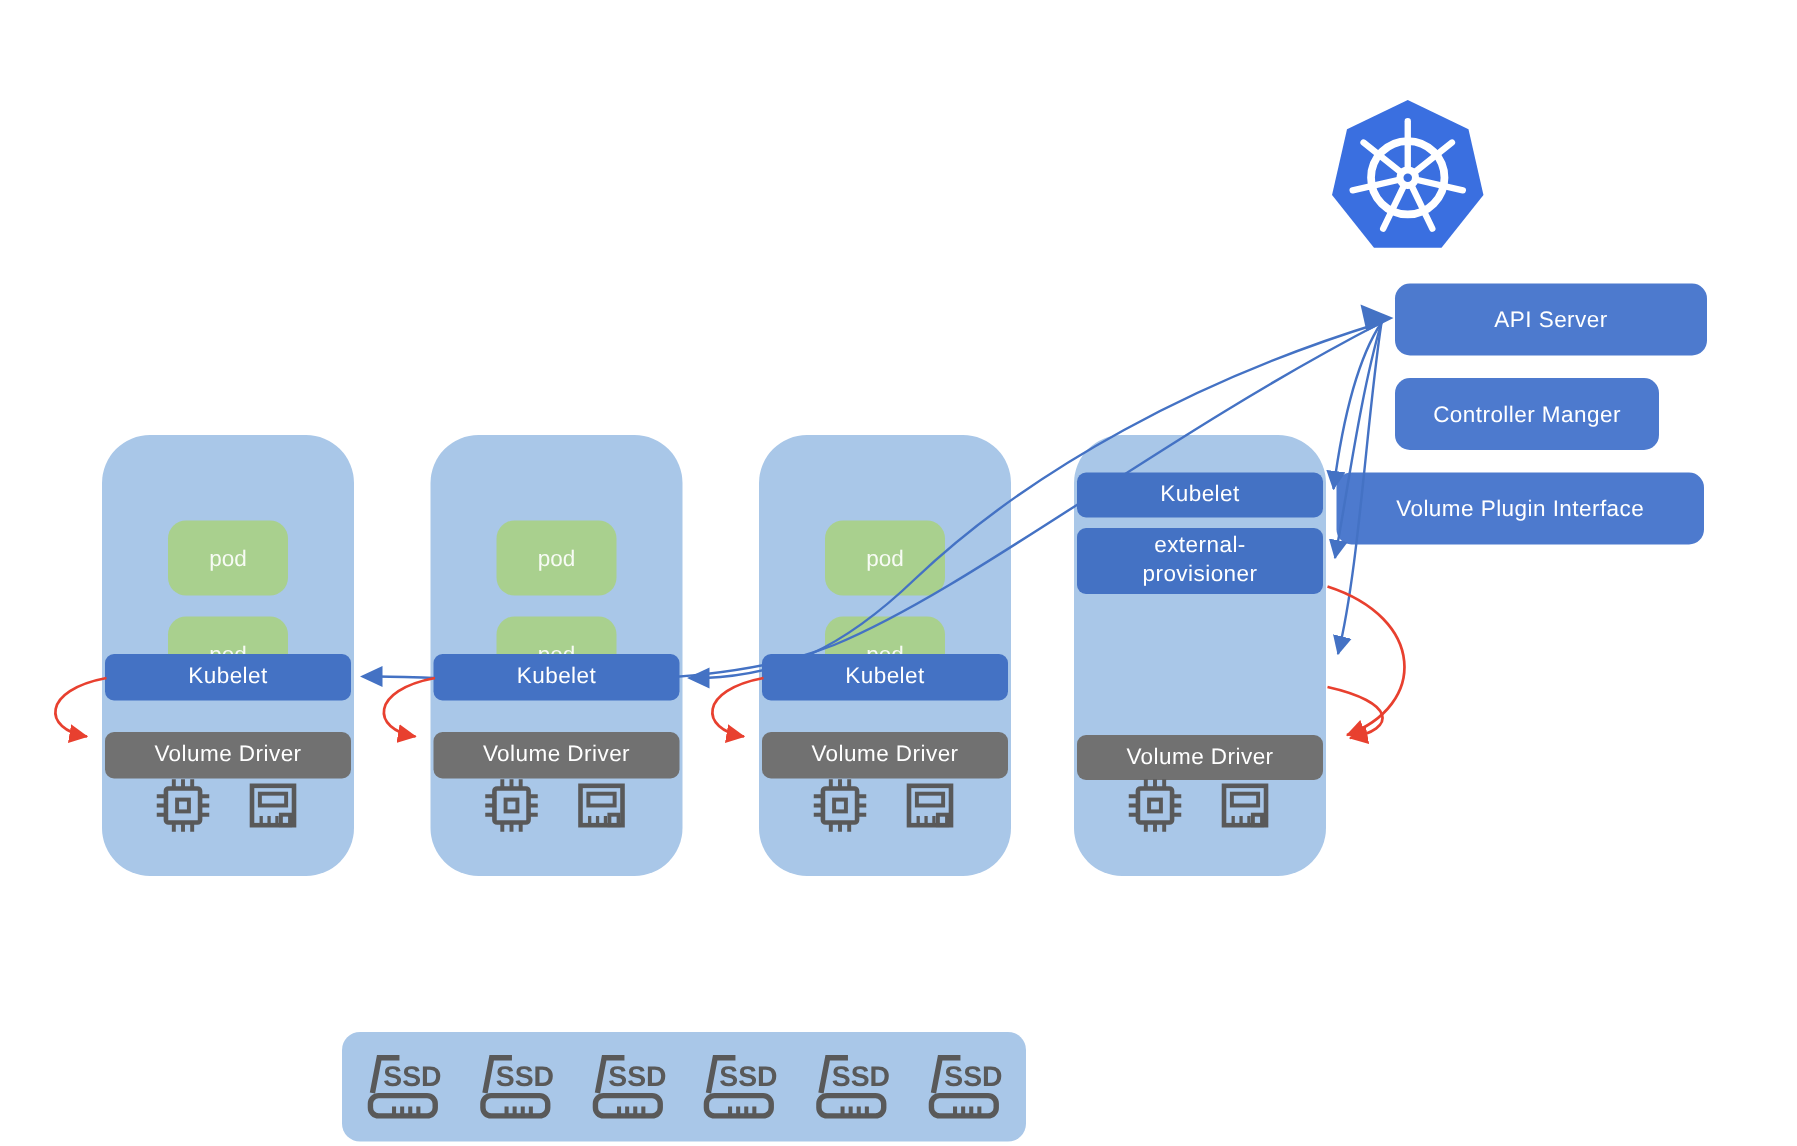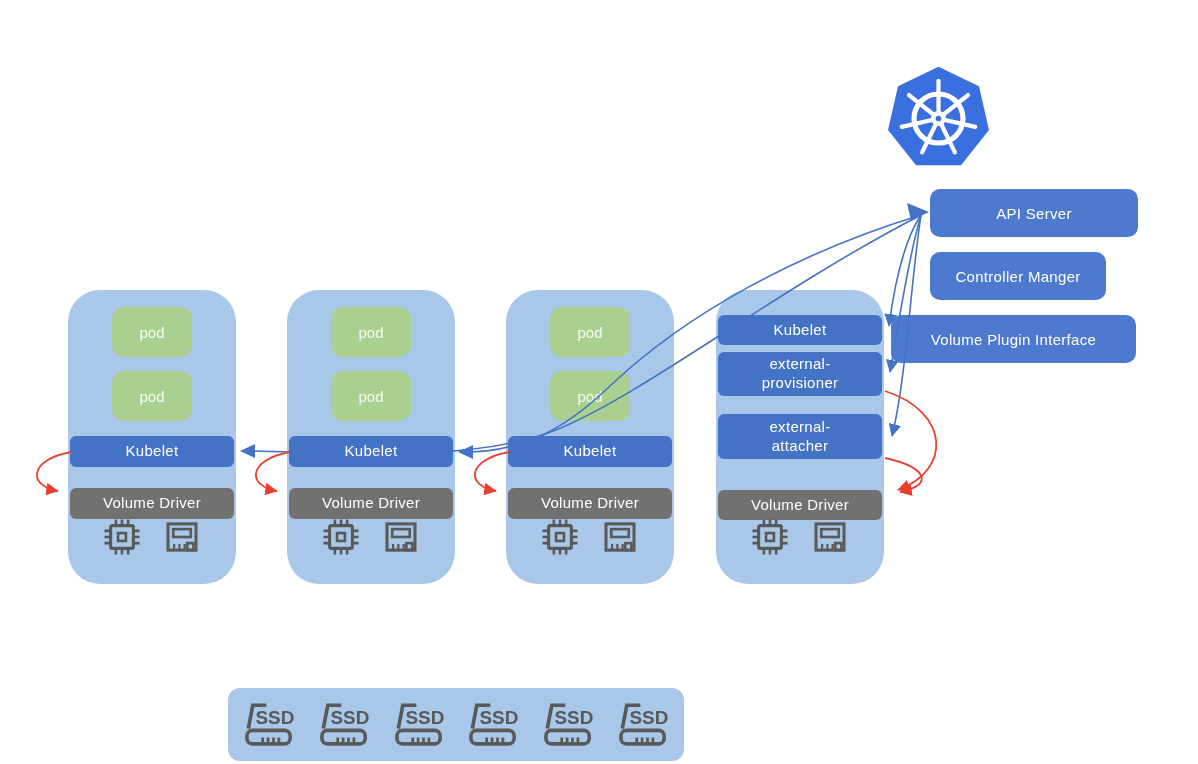--- a/index.html
+++ b/index.html
@@ -15,21 +15,21 @@
   }
   .cp-api{left:930px;top:189px;width:208px;height:48px;}
   .cp-cm{left:930px;top:252px;width:176px;height:48px;}
   .cp-vpi{left:891px;top:315px;width:245px;height:48px;}
   .logo{position:absolute;left:882px;top:62px;width:113px;height:113px;}
   
   .node{position:absolute;top:290px;width:168px;height:294px;background:#a9c7e8;border-radius:32px;}
   .n1{left:68px;} .n2{left:287px;} .n3{left:506px;} .n4{left:716px;}
   .pod{
     position:absolute;left:44px;width:80px;height:50px;background:#a9d08e;border-radius:12px;
-    color:#f7fbf4;font-size:15px;display:flex;align-items:center;justify-content:center;
+    color:#f7fbf4;font-size:15px;display:flex;align-items:center;justify-content:center;margin-top:40px;
   }
   .pod.p1{top:17px;} .pod.p2{top:81px;}
   .bar{
     position:absolute;left:2px;width:164px;border-radius:6px;z-index:3;
     color:#fff;font-size:15px;display:flex;align-items:center;justify-content:center;
     text-align:center;line-height:1.25;letter-spacing:.3px;
   }
   .bar.blue{background:#4472c4;}
   .bar.gray{background:#717171;margin-top:14px;}
   .kub13{top:146px;height:31px;}
@@ -136,23 +136,20 @@
         <rect x="30" y="31" width="7" height="8" stroke-width="3"></rect>
       </svg>
     </div>
   </div>
 
   <div class="node n4">
     <div class="bar blue kub4">Kubelet</div>
     <div class="bar blue extprov">
       <span class="wrap2">external-provisioner</span>
     </div>
-    <div class="bar blue extatt">
-      <span class="wrap2">external-attacher</span>
-    </div>
     <div class="bar gray vd4">Volume Driver</div>
     <div class="hwicons">
       <svg class="cpu" width="42" height="42" viewBox="0 0 48 48" fill="none" stroke="#595959">
         <rect x="11" y="11" width="26" height="26" rx="2" stroke-width="3.5"></rect>
         <rect x="19.5" y="19.5" width="9" height="9" stroke-width="3"></rect>
         <path stroke-width="3" d="M17 11V4 M24 11V4 M31 11V4 M17 37v7 M24 37v7 M31 37v7 M11 17H4 M11 24H4 M11 31H4 M37 17h7 M37 24h7 M37 31h7"></path>
       </svg>
       <svg class="mem" width="42" height="42" viewBox="0 0 48 48" fill="none" stroke="#595959">
         <rect x="8" y="9" width="32" height="30" stroke-width="3.5"></rect>
         <rect x="14" y="15" width="20" height="9" stroke-width="3"></rect>

